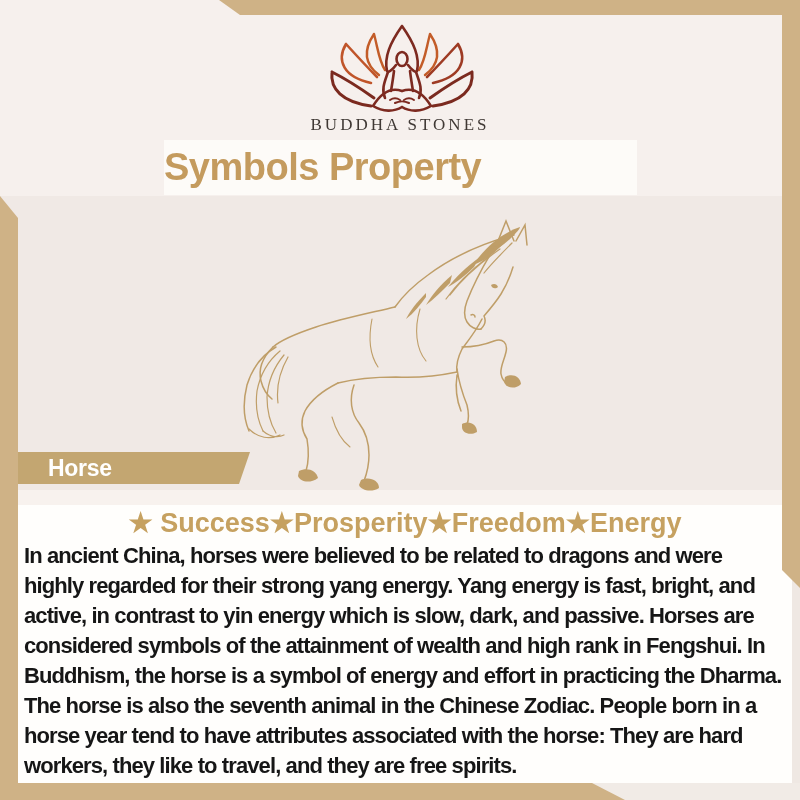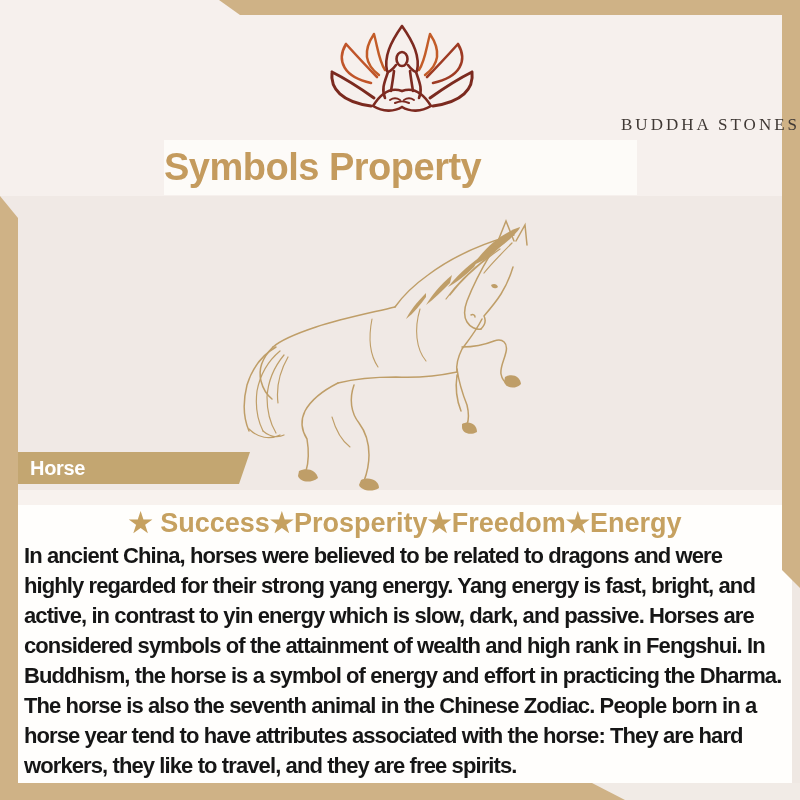--- a/index.html
+++ b/index.html
@@ -21,37 +21,37 @@
     clip-path:polygon(219px 0,100% 0,100% 100%,240px 100%);}
   .strip-right{left:782px;top:0;width:18px;height:588px;
     clip-path:polygon(0 0,100% 0,100% 100%,0 570px);}
   .strip-left{left:0;top:196px;width:18px;height:604px;
     clip-path:polygon(0 0,100% 22px,100% 100%,0 100%);}
   .band-bottom{left:0;top:783px;width:625px;height:17px;
     clip-path:polygon(0 0,592px 0,100% 100%,0 100%);}
   
   .logo-svg{left:327px;top:21px;width:150px;height:95px;}
   .brand-name{
-    left:0;top:115px;width:800px;text-align:right;
+    left:0;top:115px;width:800px;text-align:center;
     font-family:"Liberation Serif",serif;font-size:17px;letter-spacing:3px;
     color:#3f3834;font-weight:400;
   }
   
   .title-band{left:164px;top:140px;width:473px;height:55px;background:#fdfbf8;}
   .title-text{
     width:100%;line-height:55px;
     font-size:38px;font-weight:700;letter-spacing:-0.5px;color:#c49b5e;
   }
   
   .horse-svg{left:212px;top:197px;width:378px;height:298px;}
   
   .ribbon{left:18px;top:452px;width:232px;height:32px;background:#c3a671;
     clip-path:polygon(0 0,100% 0,calc(100% - 11px) 100%,0 100%);}
   .ribbon-label{
-    padding-left:12px;line-height:32px;font-size:20px;font-weight:700;color:#ffffff;
+    padding-left:30px;line-height:32px;font-size:23px;font-weight:700;color:#ffffff;
     letter-spacing:-0.3px;
   }
   
   .traits-line{
     left:18px;top:505px;width:774px;text-align:center;
     font-size:27px;font-weight:700;color:#c6a160;line-height:36px;
   }
   .description{left:24px;top:541px;width:760px;color:#161616;}
   .description .dline{
     white-space:nowrap;font-size:22px;font-weight:700;letter-spacing:-0.9px;

